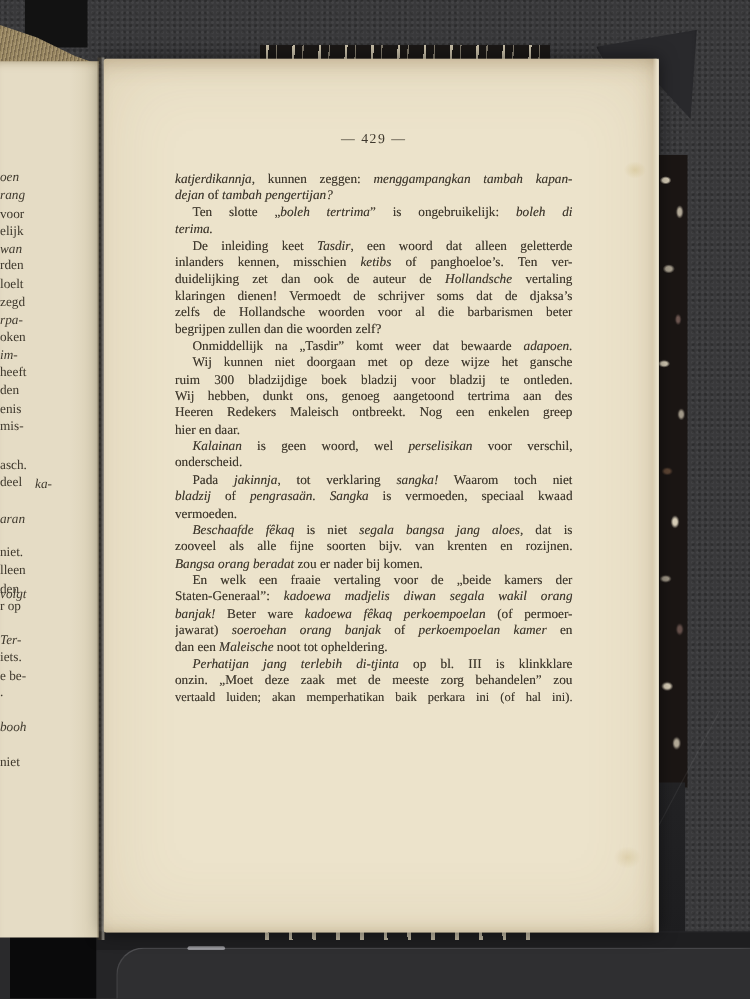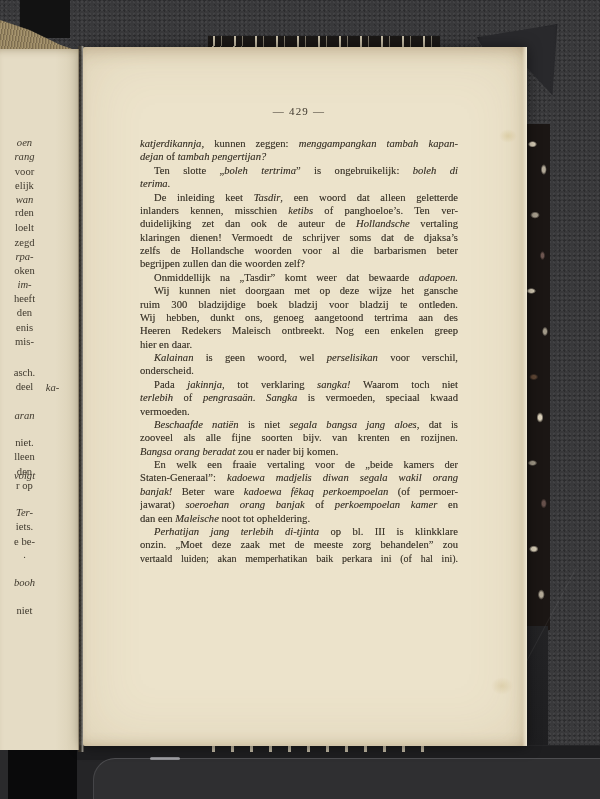--- a/index.html
+++ b/index.html
@@ -51,21 +51,21 @@
     border-radius:22px 0 0 0;}
   .board-highlight{position:absolute;left:150px;top:757px;width:30px;height:3px;
     background:rgba(222,222,228,.55);border-radius:2px;}
   .bottom-specks{position:absolute;left:205px;top:744px;width:230px;height:8px;
     background-image:repeating-linear-gradient(88deg,transparent 0 7px,rgba(228,218,192,.8) 7px 10px,transparent 10px 19px);}
   .scratch{position:absolute;left:540px;top:560px;width:1px;height:150px;background:rgba(255,255,255,.06);transform:rotate(28deg);}
   
   .left-page{position:absolute;left:0;top:49px;width:79px;height:701px;
     background:linear-gradient(90deg,var(--left-page) 70%,#d9cfb4 100%);
     box-shadow:inset 0 6px 8px -6px rgba(110,90,50,.5);}
-  .frag{position:absolute;left:0;width:49px;text-align:center;font-size:10.6px;line-height:13px;
+  .frag{position:absolute;left:0;width:49px;text-align:left;font-size:10.6px;line-height:13px;
     color:var(--ink);white-space:nowrap;}
   
   .seam{position:absolute;left:78px;top:46px;width:6px;height:706px;
     background:linear-gradient(90deg,rgba(74,60,38,.38),rgba(110,95,65,.25) 45%,rgba(246,240,224,.55) 75%,rgba(150,135,100,.2));}
   
   .page{position:absolute;left:83px;top:47px;width:444px;height:699px;background:var(--page);
     border-radius:2px;
     box-shadow:0 0 14px rgba(0,0,0,.5),
       inset 0 0 60px rgba(150,120,70,.16),
       inset 0 14px 18px -12px rgba(120,95,55,.38),
@@ -162,23 +162,23 @@
         <div class="line l"><span>begrijpen zullen dan die woorden zelf?</span></div>
         <div class="line j ind"><span>Onmiddellijk na „Tasdir” komt weer dat bewaarde </span><i>adapoen.</i></div>
         <div class="line j ind"><span>Wij kunnen niet doorgaan met op deze wijze het gansche</span></div>
         <div class="line j"><span>ruim 300 bladzijdige boek bladzij voor bladzij te ontleden.</span></div>
         <div class="line j"><span>Wij hebben, dunkt ons, genoeg aangetoond tertrima aan des</span></div>
         <div class="line j"><span>Heeren Redekers Maleisch ontbreekt. Nog een enkelen greep</span></div>
         <div class="line l"><span>hier en daar.</span></div>
         <div class="line j ind"><i>Kalainan</i><span> is geen woord, wel </span><i>perselisikan</i><span> voor verschil,</span></div>
         <div class="line l"><span>onderscheid.</span></div>
         <div class="line j ind"><span>Pada </span><i>jakinnja</i><span>, tot verklaring </span><i>sangka!</i><span> Waarom toch niet</span></div>
-        <div class="line j"><i>terlebih</i><span> of </span><i>pengrasaän. Sangka</i><span> is vermoeden, speciaal kwaad</span></div>
+        <div class="line j"><i>bladzij</i><span> of </span><i>pengrasaän. Sangka</i><span> is vermoeden, speciaal kwaad</span></div>
         <div class="line l"><span>vermoeden.</span></div>
-        <div class="line j ind"><i>Beschaafde natiën</i><span> is niet </span><i>segala bangsa jang aloes</i><span>, dat is</span></div>
+        <div class="line j ind"><i>Beschaafde fêkaq</i><span> is niet </span><i>segala bangsa jang aloes</i><span>, dat is</span></div>
         <div class="line j"><span>zooveel als alle fijne soorten bijv. van krenten en rozijnen.</span></div>
         <div class="line l"><i>Bangsa orang beradat</i><span> zou er nader bij komen.</span></div>
         <div class="line j ind"><span>En welk een fraaie vertaling voor de „beide kamers der</span></div>
         <div class="line j"><span>Staten-Generaal”: </span><i>kadoewa madjelis diwan segala wakil orang</i></div>
         <div class="line j"><i>banjak!</i><span> Beter ware </span><i>kadoewa fêkaq perkoempoelan</i><span> (of permoer-</span></div>
         <div class="line j"><span>jawarat) </span><i>soeroehan orang banjak</i><span> of </span><i>perkoempoelan kamer</i><span> en</span></div>
         <div class="line l"><span>dan een </span><i>Maleische</i><span> noot tot opheldering.</span></div>
         <div class="line j ind"><i>Perhatijan jang terlebih di-tjinta</i><span> op bl. III is klinkklare</span></div>
         <div class="line j"><span>onzin. „Moet deze zaak met de meeste zorg behandelen” zou</span></div>
         <div class="line j s"><span>vertaald luiden; akan memperhatikan baik perkara ini (of hal ini).</span></div>

